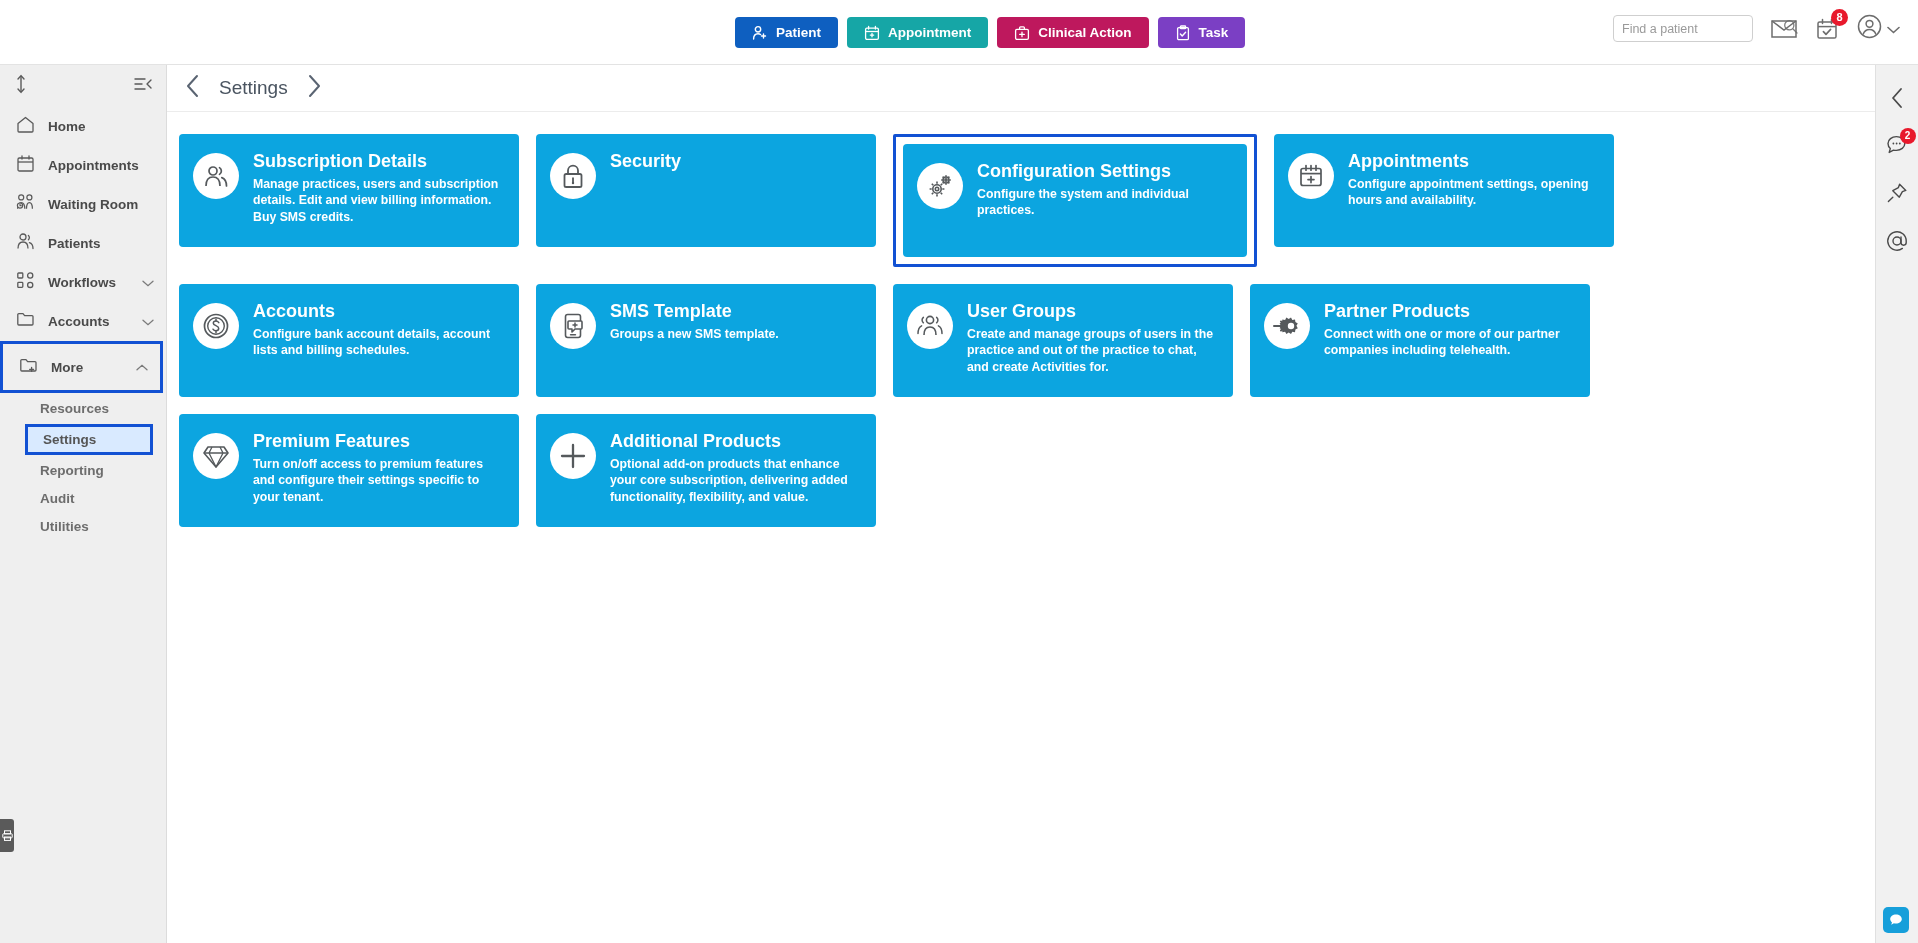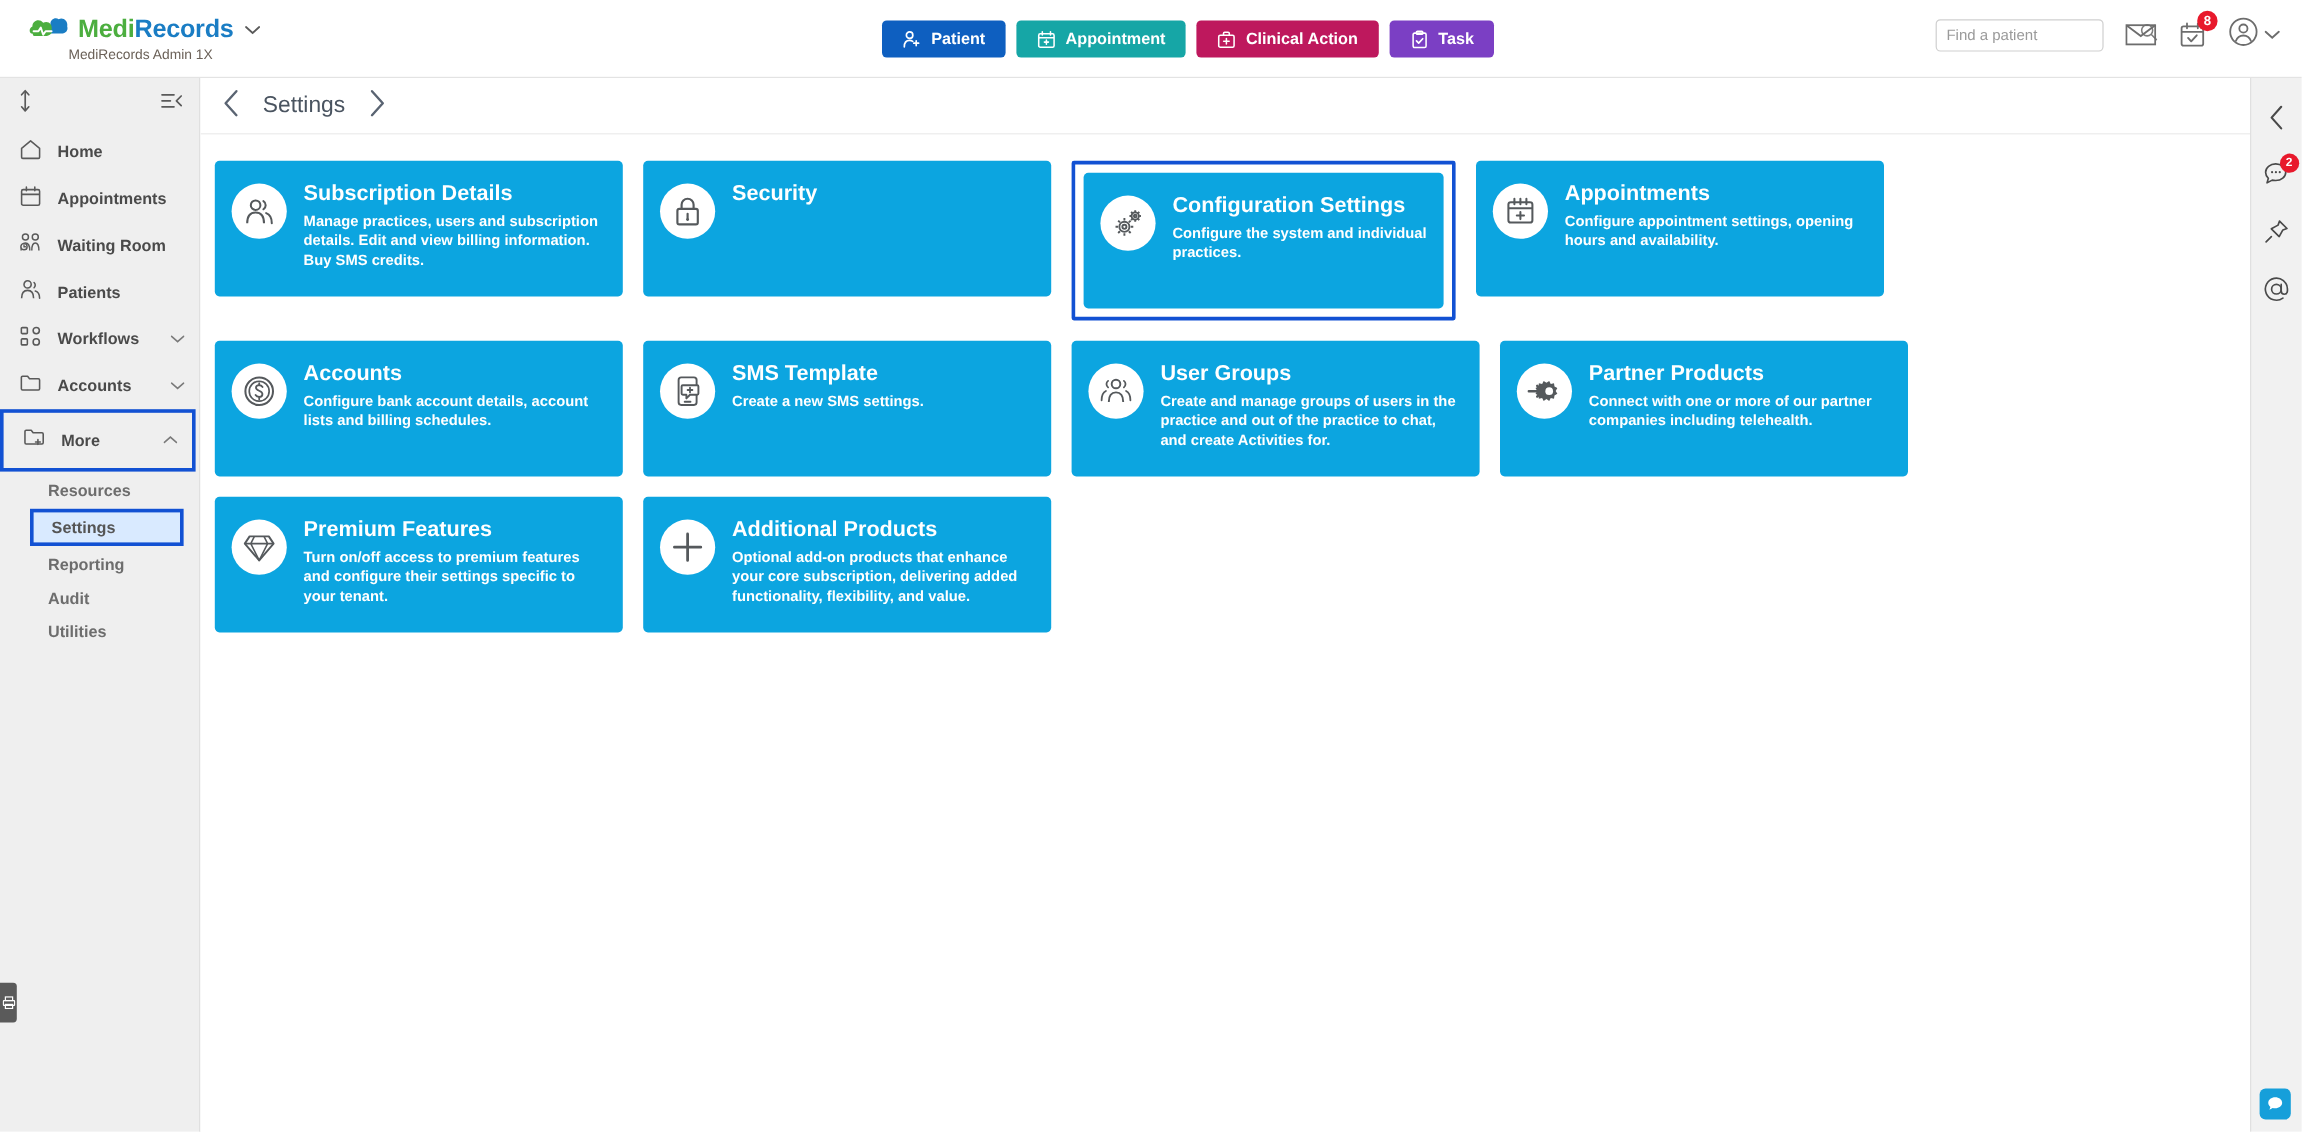--- a/index.html
+++ b/index.html
@@ -108,21 +108,21 @@
   .page-head .nav-arrow { cursor: pointer; color: #5a6472; display: block; }
   .page-title {
     font-size: 19px; color: #4a5460; font-weight: normal;
   }
 
   .grid {
     padding: 22px 32px 0 12px;
     display: flex; flex-wrap: wrap; gap: 17px;
   }
   .cell { width: 340px; }
-  .cell.hl { width: 320px; }
+  .cell.hl { width: 364px; }
 
   .card {
     background: #0ca5e0; border-radius: 4px; height: 113px;
     display: flex; align-items: flex-start; padding: 16px 14px 0 14px;
     gap: 14px; cursor: pointer;
   }
   .card-hl-wrap {
     border: 3px solid #1251d3; background: #fff; padding: 7px;
     border-radius: 2px;
   }
@@ -157,38 +157,20 @@
   .chat-fab {
     position: absolute; right: 9px; bottom: 10px; width: 26px; height: 26px;
     background: #169fda; border-radius: 5px; cursor: pointer;
     display: flex; align-items: center; justify-content: center;
   }
 </style>
 </head>
 <body>
 
 <div class="header">
-  <div class="brand">
-    <div class="brand-row">
-      <span class="brand-logo">
-        <svg width="34" height="22" viewBox="0 0 34 22">
-          <path d="M18 6 C18 2 22 0 25 2 C28 0 33 3 32 8 C33 11 31 14 27 14 L18 14 Z" fill="#1a7dc4"></path>
-          <path d="M3 14 C0 14 0 9 3 8 C3 3 9 1 12 5 C16 3 20 6 19 11 C20 14 17 16 14 16 L4 16 Z" fill="#4cae3f"></path>
-          <path d="M4 12 h4 l2 -3 l2 6 l2 -3 h5" fill="none" stroke="#ffffff" stroke-width="1.6" stroke-linecap="round" stroke-linejoin="round"></path>
-        </svg>
-      </span>
-      <span class="brand-name"><span class="g">Medi</span><span class="b">Records</span></span>
-      <span class="brand-caret">
-        <svg width="13" height="8" viewBox="0 0 13 8">
-            <path d="M1 1.5 L6.5 6.5 L12 1.5" fill="none" stroke="#5a5a5a" stroke-width="1.5" stroke-linecap="round"></path>
-          </svg>
-      </span>
-    </div>
-    <div class="brand-sub">MediRecords Admin 1X</div>
-  </div>
 
   <div class="hdr-actions">
     <button class="act-btn" style="background:#0e5fc0">
       <span>
         <svg width="16" height="16" viewBox="0 0 16 16">
             <circle cx="6" cy="4.3" r="2.7" fill="none" stroke="#fff" stroke-width="1.4"></circle>
             <path d="M1.6 14 C1.6 10.5 3.6 8.7 6 8.7 C7 8.7 7.9 9 8.6 9.5" fill="none" stroke="#fff" stroke-width="1.4" stroke-linecap="round"></path>
             <path d="M11.5 9 v4 M9.5 11 h4" stroke="#fff" stroke-width="1.4" stroke-linecap="round"></path>
           </svg>
       </span>
@@ -513,21 +495,21 @@
         <div class="card-ico">
           <svg width="28" height="28" viewBox="0 0 28 28">
               <rect x="6.5" y="2.5" width="15" height="23" rx="2.2" fill="none" stroke="#55595c" stroke-width="1.6"></rect>
               <path d="M11.6 22.8 h4.8" stroke="#55595c" stroke-width="1.6" stroke-linecap="round"></path>
               <path d="M10 9 h12 a1 1 0 0 1 1 1 v6 a1 1 0 0 1 -1 1 h-6 l-3 3 v-3 h-3 a1 1 0 0 1 -1 -1 v-6 a1 1 0 0 1 1 -1 Z" fill="#ffffff" stroke="#55595c" stroke-width="1.6" stroke-linejoin="round"></path>
               <path d="M16 11 v4 M14 13 h4" stroke="#55595c" stroke-width="1.5" stroke-linecap="round"></path>
             </svg>
         </div>
         <div class="card-body">
           <div class="card-title">SMS Template</div>
-          <div class="card-desc">Create a new SMS settings.</div>
+          <div class="card-desc">Groups a new SMS template.</div>
         </div>
       </div>
     </div>
 
     <div class="cell">
       <div class="card">
         <div class="card-ico">
           <svg width="30" height="28" viewBox="0 0 30 28">
               <circle cx="15" cy="8" r="3.6" fill="none" stroke="#55595c" stroke-width="1.6"></circle>
               <path d="M9 23 C9 17.4 11.6 15 15 15 C18.4 15 21 17.4 21 23" fill="none" stroke="#55595c" stroke-width="1.6"></path>

